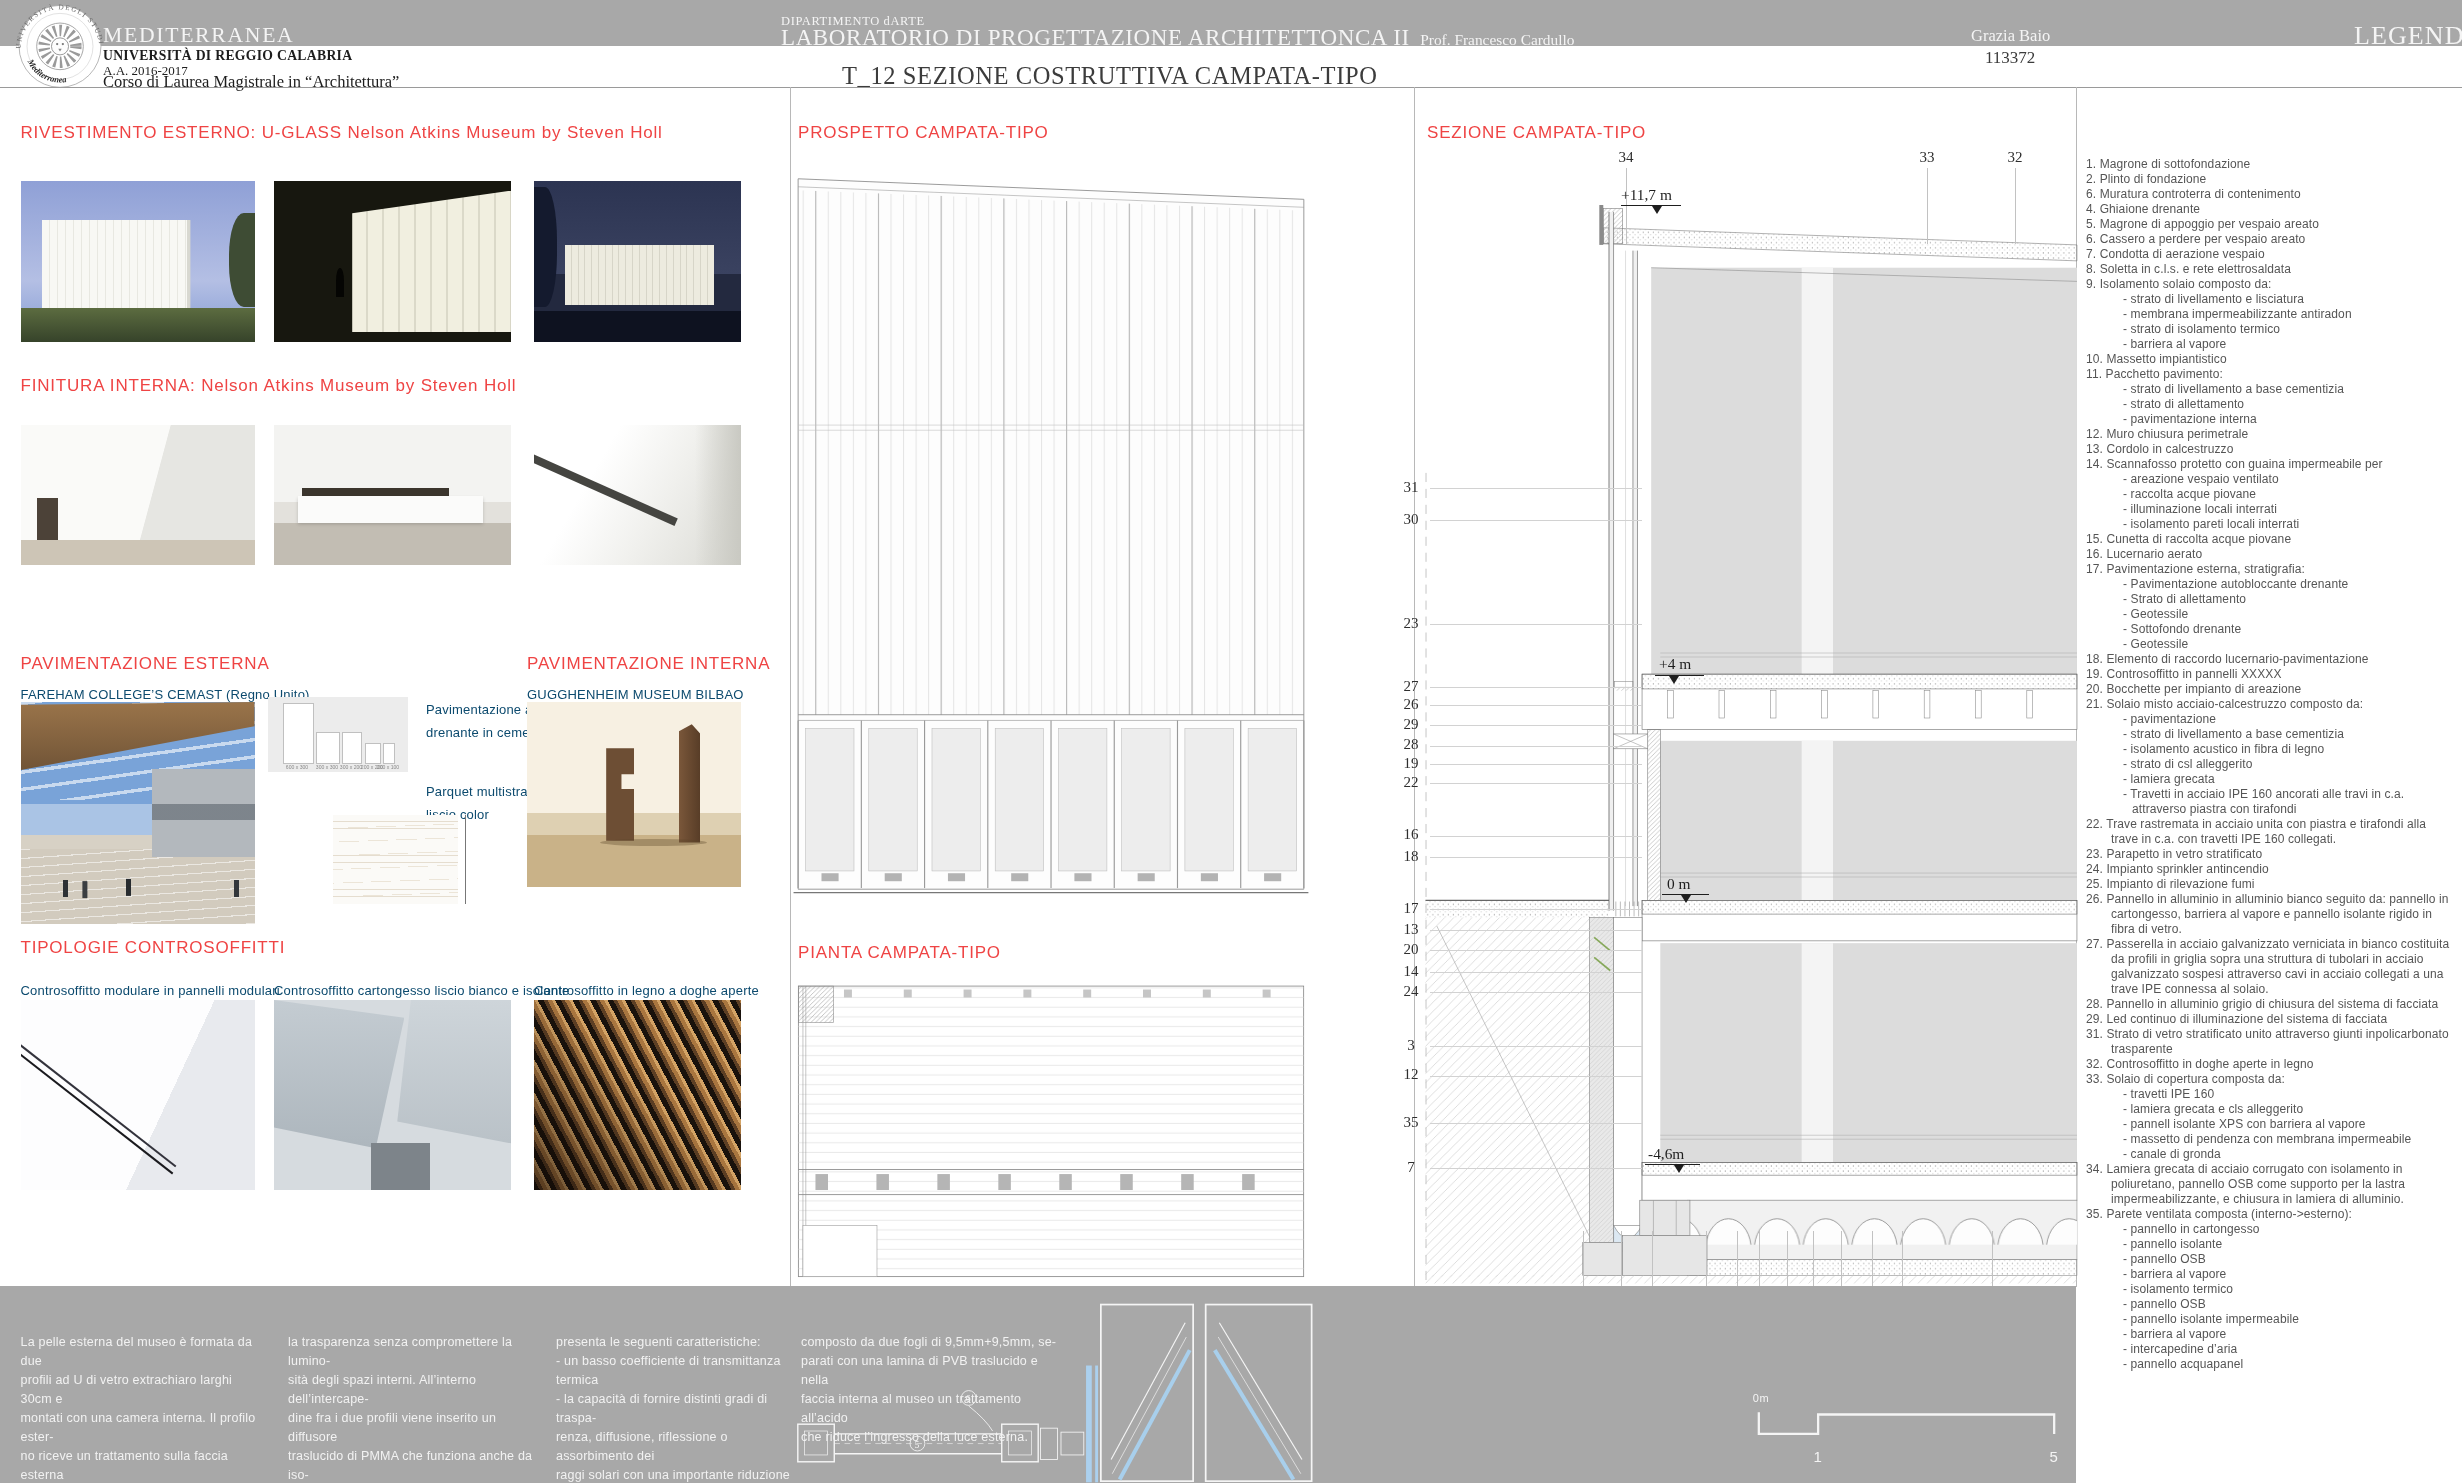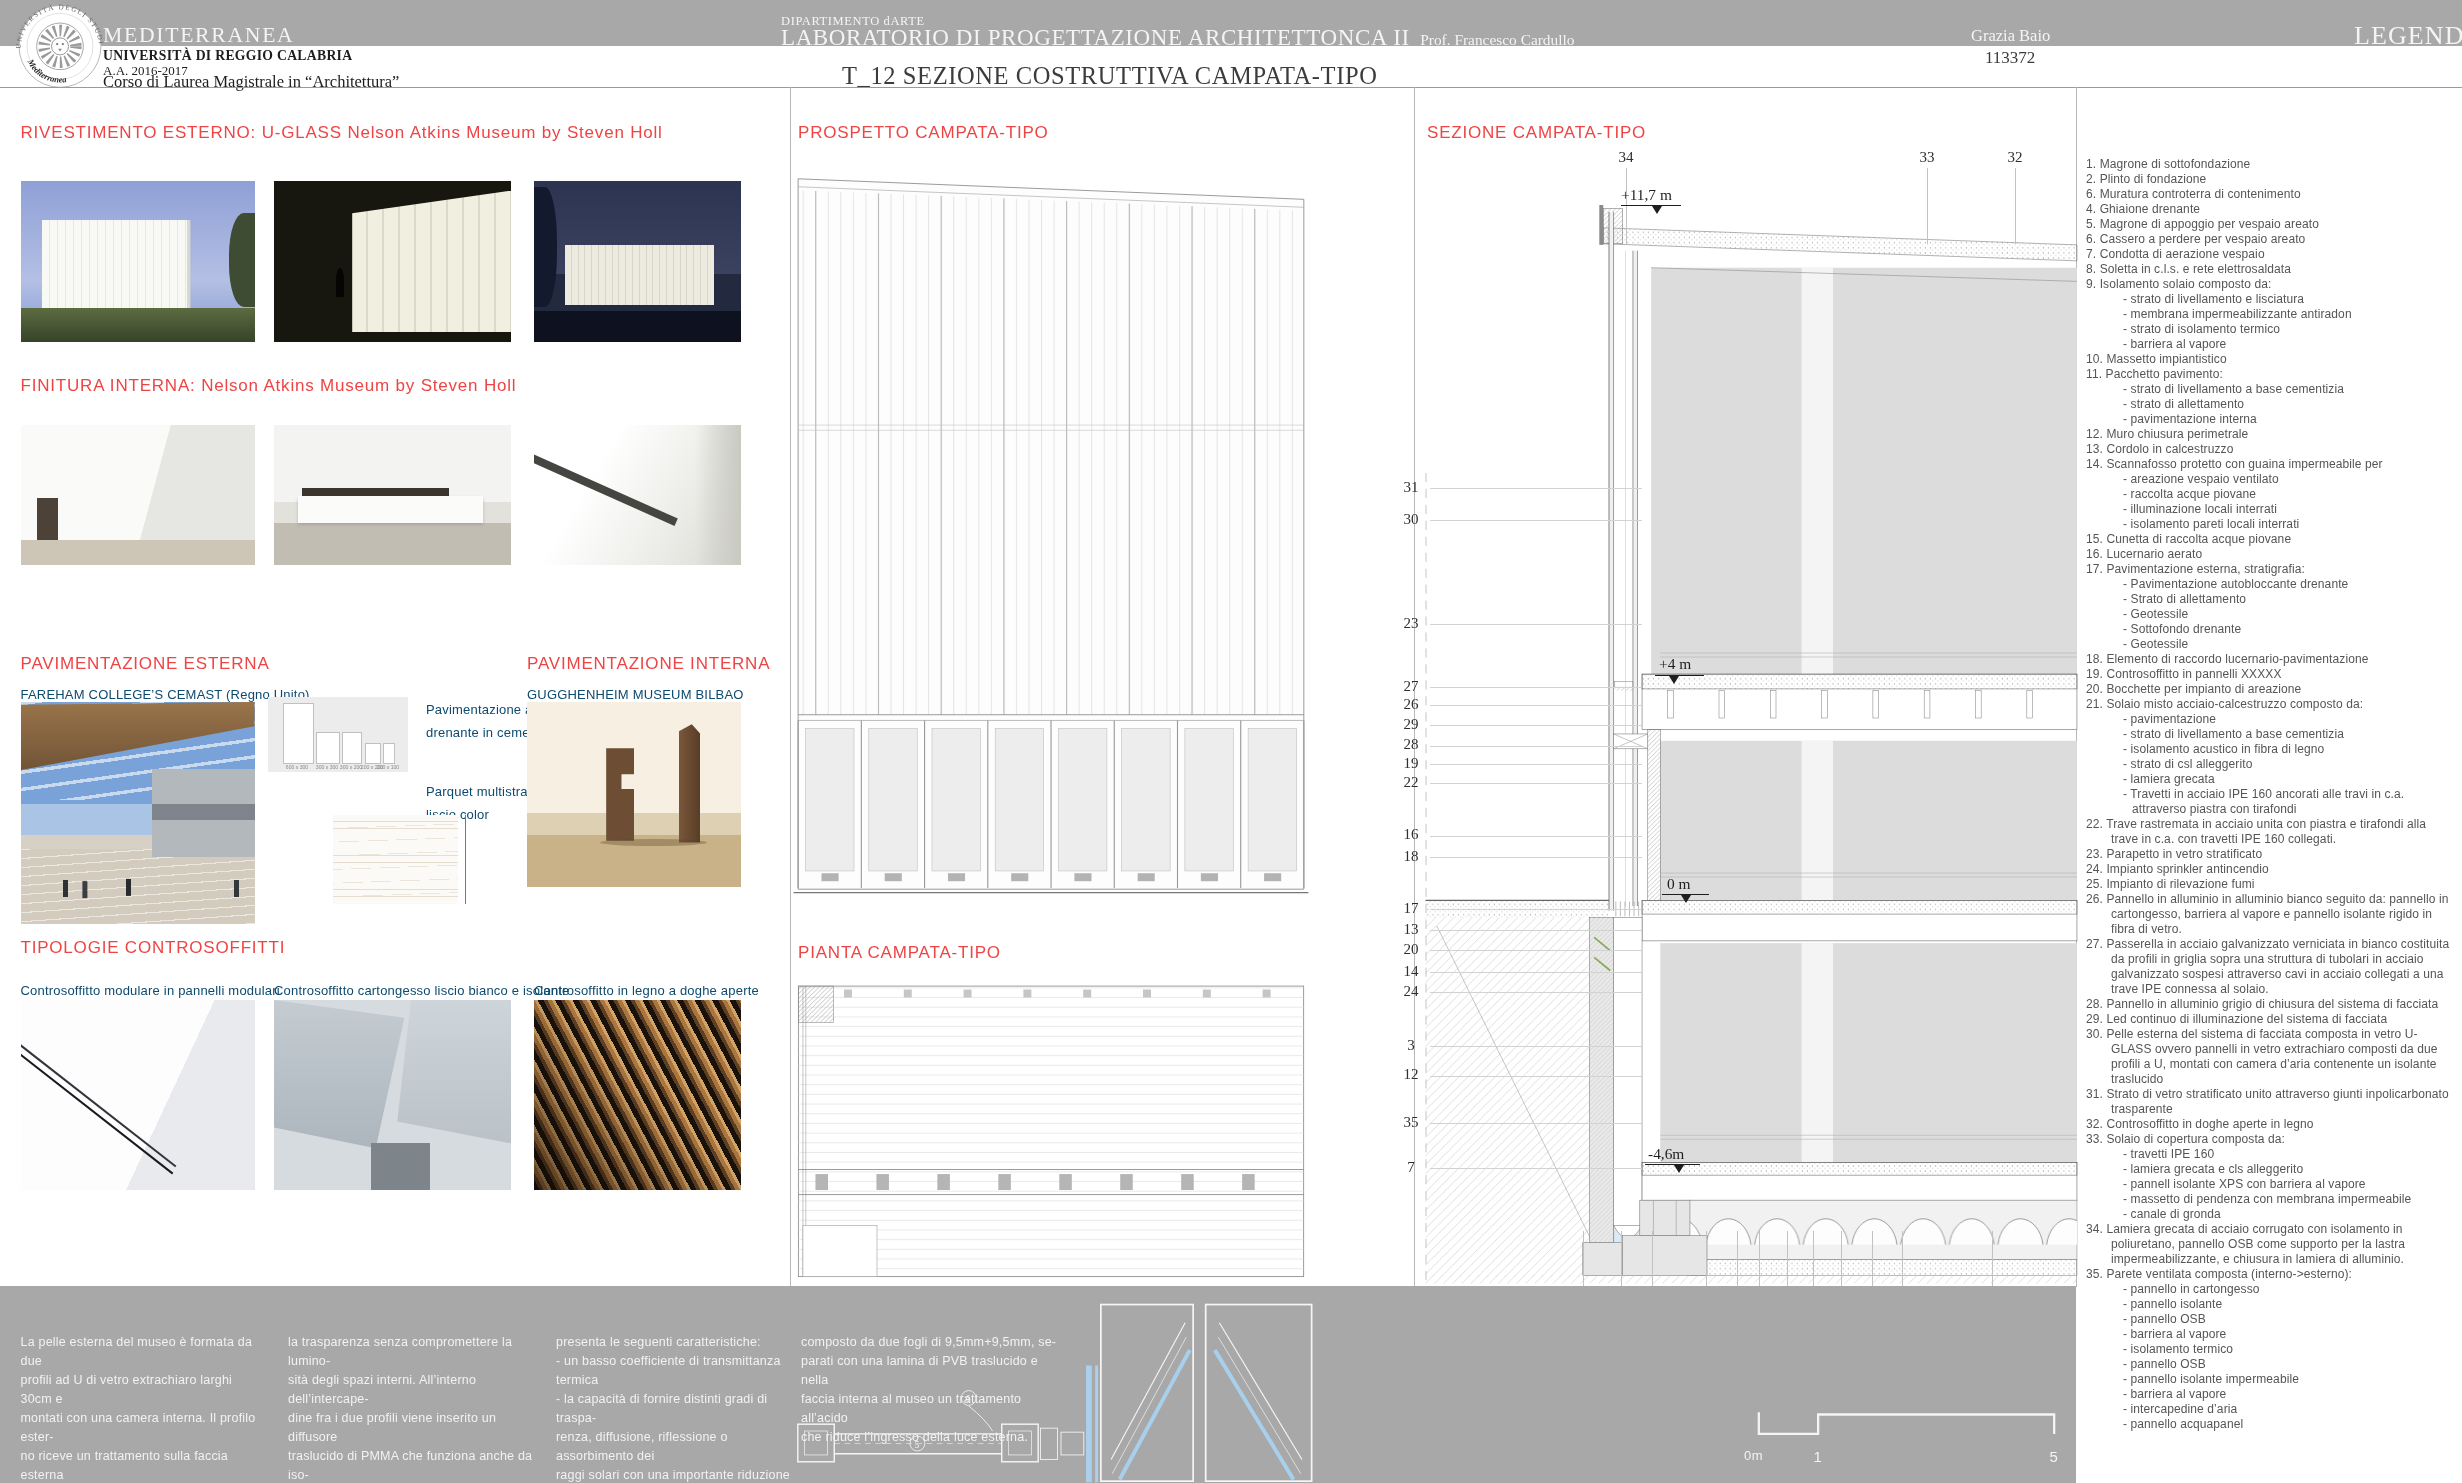--- a/index.html
+++ b/index.html
@@ -536,21 +536,20 @@
       <div class="lgs">- lamiera grecata</div>
       <div class="lgs">- Travetti in acciaio IPE 160 ancorati alle travi in c.a. attraverso piastra con tirafondi</div>
       <div class="lgi">22. Trave rastremata in acciaio unita con piastra e tirafondi alla trave in c.a. con travetti IPE 160 collegati.</div>
       <div class="lgi">23. Parapetto in vetro stratificato</div>
       <div class="lgi">24. Impianto sprinkler antincendio</div>
       <div class="lgi">25. Impianto di rilevazione fumi</div>
       <div class="lgi">26. Pannello in alluminio in alluminio bianco seguito da: pannello in cartongesso, barriera al vapore e pannello isolante rigido in fibra di vetro.</div>
       <div class="lgi">27. Passerella in acciaio galvanizzato verniciata in bianco costituita da profili in griglia sopra una struttura di tubolari in acciaio galvanizzato sospesi attraverso cavi in acciaio collegati a una trave IPE connessa al solaio.</div>
       <div class="lgi">28. Pannello in alluminio grigio di chiusura del sistema di facciata</div>
       <div class="lgi">29. Led continuo di illuminazione del sistema di facciata</div>
-      <div class="lgi">30. Pelle esterna del sistema di facciata composta in vetro U-GLASS ovvero pannelli in vetro extrachiaro composti da due profili a U, montati con camera d’aria contenente un isolante traslucido</div>
       <div class="lgi">31. Strato di vetro stratificato unito attraverso giunti inpolicarbonato trasparente</div>
       <div class="lgi">32. Controsoffitto in doghe aperte in legno</div>
       <div class="lgi">33. Solaio di copertura composta da:</div>
       <div class="lgs">- travetti IPE 160</div>
       <div class="lgs">- lamiera grecata e cls alleggerito</div>
       <div class="lgs">- pannell isolante XPS con barriera al vapore</div>
       <div class="lgs">- massetto di pendenza con membrana impermeabile</div>
       <div class="lgs">- canale di gronda</div>
       <div class="lgi">34. Lamiera grecata di acciaio corrugato con isolamento in poliuretano, pannello OSB come supporto per la lastra impermeabilizzante, e chiusura in lamiera di alluminio.</div>
       <div class="lgi">35. Parete ventilata composta (interno-&gt;esterno):</div>
@@ -625,17 +624,17 @@
       <rect x="2116" y="2288" width="186" height="310" stroke-width="3"></rect>
       <line x1="2285" y1="2560" x2="2140" y2="2320" stroke-width="2"></line>
       <line x1="2283" y1="2585" x2="2138" y2="2345" stroke-width="1.2"></line>
       <line x1="2270" y1="2595" x2="2132" y2="2368" stroke="#a8cfec" stroke-width="7"></line>
     </g>
   </svg>
 
   <svg class="abs" style="left:1744px;top:1399px" width="325" height="43" viewBox="3060 2455 570 75">
     <polyline points="3086,2478 3086,2516 3190,2516 3190,2482 3604,2482 3604,2516" fill="none" stroke="#f5f5f5" stroke-width="4"></polyline>
   </svg>
-  <div class="abs ft wtx" style="left:1744px;top:1448px;width:34px;font-size:13px">0m</div>
+  <div class="abs ft wtx" style="left:1744px;top:1392px;width:34px;text-align:center;font-size:11px">0m</div>
   <div class="abs ft wtx" style="left:1801px;top:1448px;width:34px;text-align:center;font-size:15px">1</div>
   <div class="abs ft wtx" style="left:2037px;top:1448px;width:34px;text-align:center;font-size:15px">5</div>
 </div>
 
 
 </body></html>

